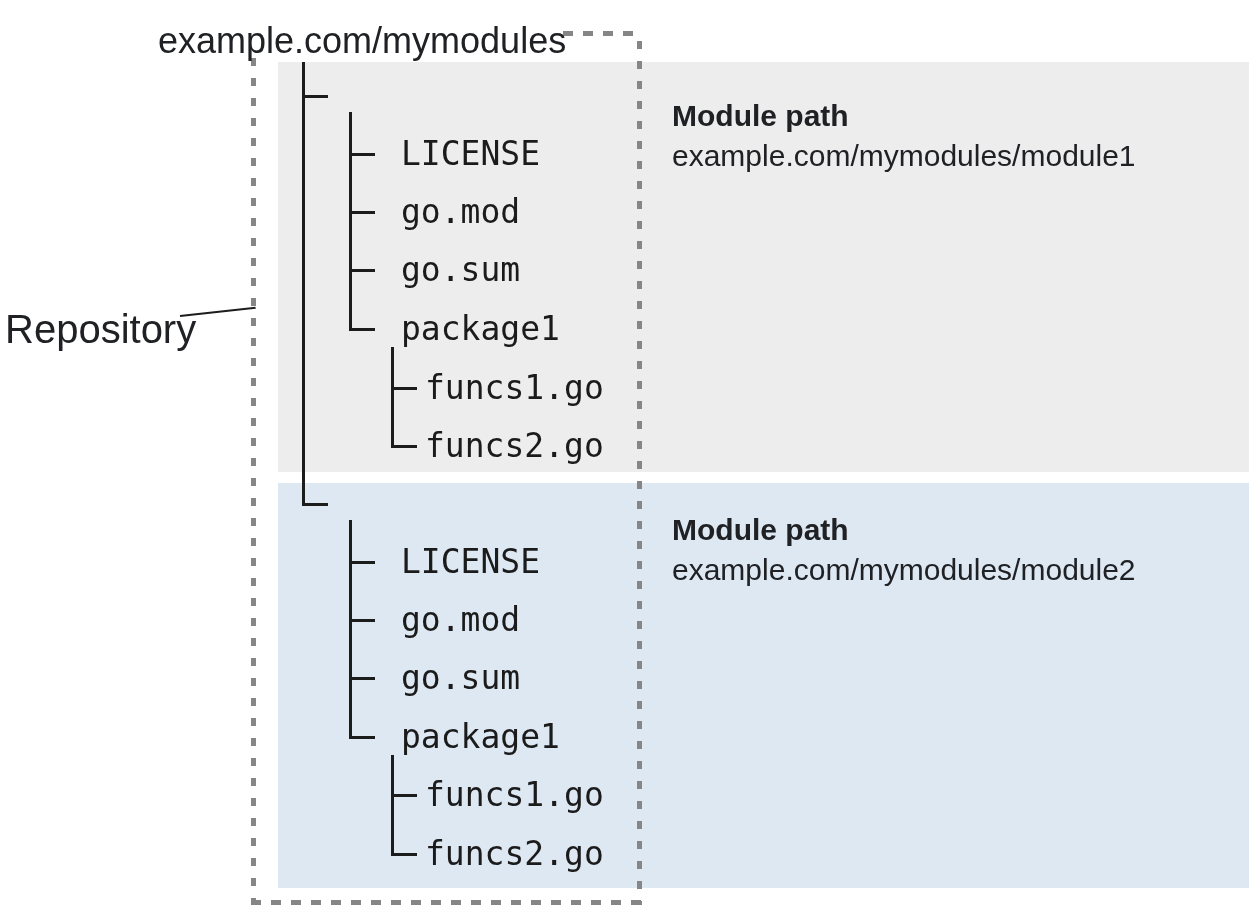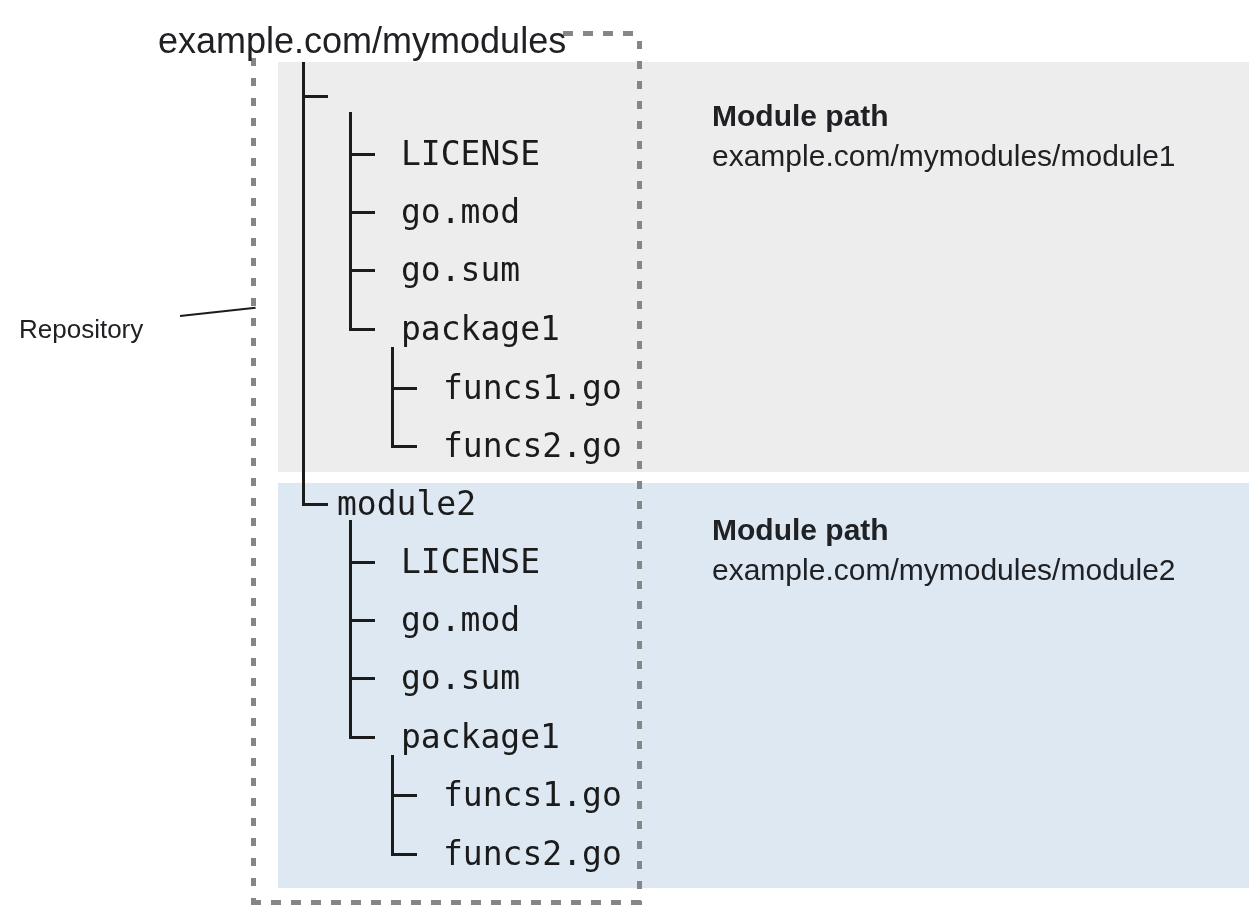--- a/index.html
+++ b/index.html
@@ -41,37 +41,37 @@
     position: absolute;
     transform: translateY(-50%);
     font-family: "DejaVu Sans Mono", "Liberation Mono", monospace;
     font-size: 33px;
     line-height: 38px;
     white-space: nowrap;
     color: #1b1b1b;
   }
   .lvl1 { left: 337px; }
   .lvl2 { left: 401px; }
-  .lvl3 { left: 443px; }
+  .lvl3 { left: 425px; }
 
   
   .repo-title {
     position: absolute; left: 158px; top: 22px;
     font-size: 36px; line-height: 38px; white-space: nowrap;
   }
   .repository-label {
-    position: absolute; left: 19px; top: 310px;
-    font-size: 26px; line-height: 38px; white-space: nowrap;
+    position: absolute; left: 5px; top: 310px;
+    font-size: 40px; line-height: 38px; white-space: nowrap;
   }
   .pointer-line {
     position: absolute; left: 180px; top: 315px;
     width: 76px; height: 2px; background: #1c1c1c;
     transform: rotate(-6.3deg); transform-origin: 0 50%;
   }
-  .module-path-panel { position: absolute; left: 672px; font-size: 30px; line-height: 40px; margin-left: 40px; }
+  .module-path-panel { position: absolute; left: 672px; font-size: 30px; line-height: 40px; }
   .panel-1 { top: 96px; }
   .panel-2 { top: 510px; }
   .module-path-heading { font-weight: bold; }
   .module-path-value { font-weight: normal; }
 </style>
 </head>
 <body>
 
 <div class="canvas">
 
@@ -108,21 +108,20 @@
   <div class="tline h" style="left:391px; top:794px;"></div>
   <div class="tline h" style="left:391px; top:853px;"></div>
 
   <div class="tree-label lvl2" style="top:154px;">LICENSE</div>
   <div class="tree-label lvl2" style="top:212px;">go.mod</div>
   <div class="tree-label lvl2" style="top:270px;">go.sum</div>
   <div class="tree-label lvl2" style="top:329px;">package1</div>
   <div class="tree-label lvl3" style="top:388px;">funcs1.go</div>
   <div class="tree-label lvl3" style="top:446px;">funcs2.go</div>
 
-  <div class="tree-label lvl1" style="top:504px;">module2</div>
   <div class="tree-label lvl2" style="top:562px;">LICENSE</div>
   <div class="tree-label lvl2" style="top:620px;">go.mod</div>
   <div class="tree-label lvl2" style="top:678px;">go.sum</div>
   <div class="tree-label lvl2" style="top:737px;">package1</div>
   <div class="tree-label lvl3" style="top:795px;">funcs1.go</div>
   <div class="tree-label lvl3" style="top:854px;">funcs2.go</div>
 
   <div class="module-path-panel panel-1">
     <div class="module-path-heading">Module path</div>
     <div class="module-path-value">example.com/mymodules/module1</div>

